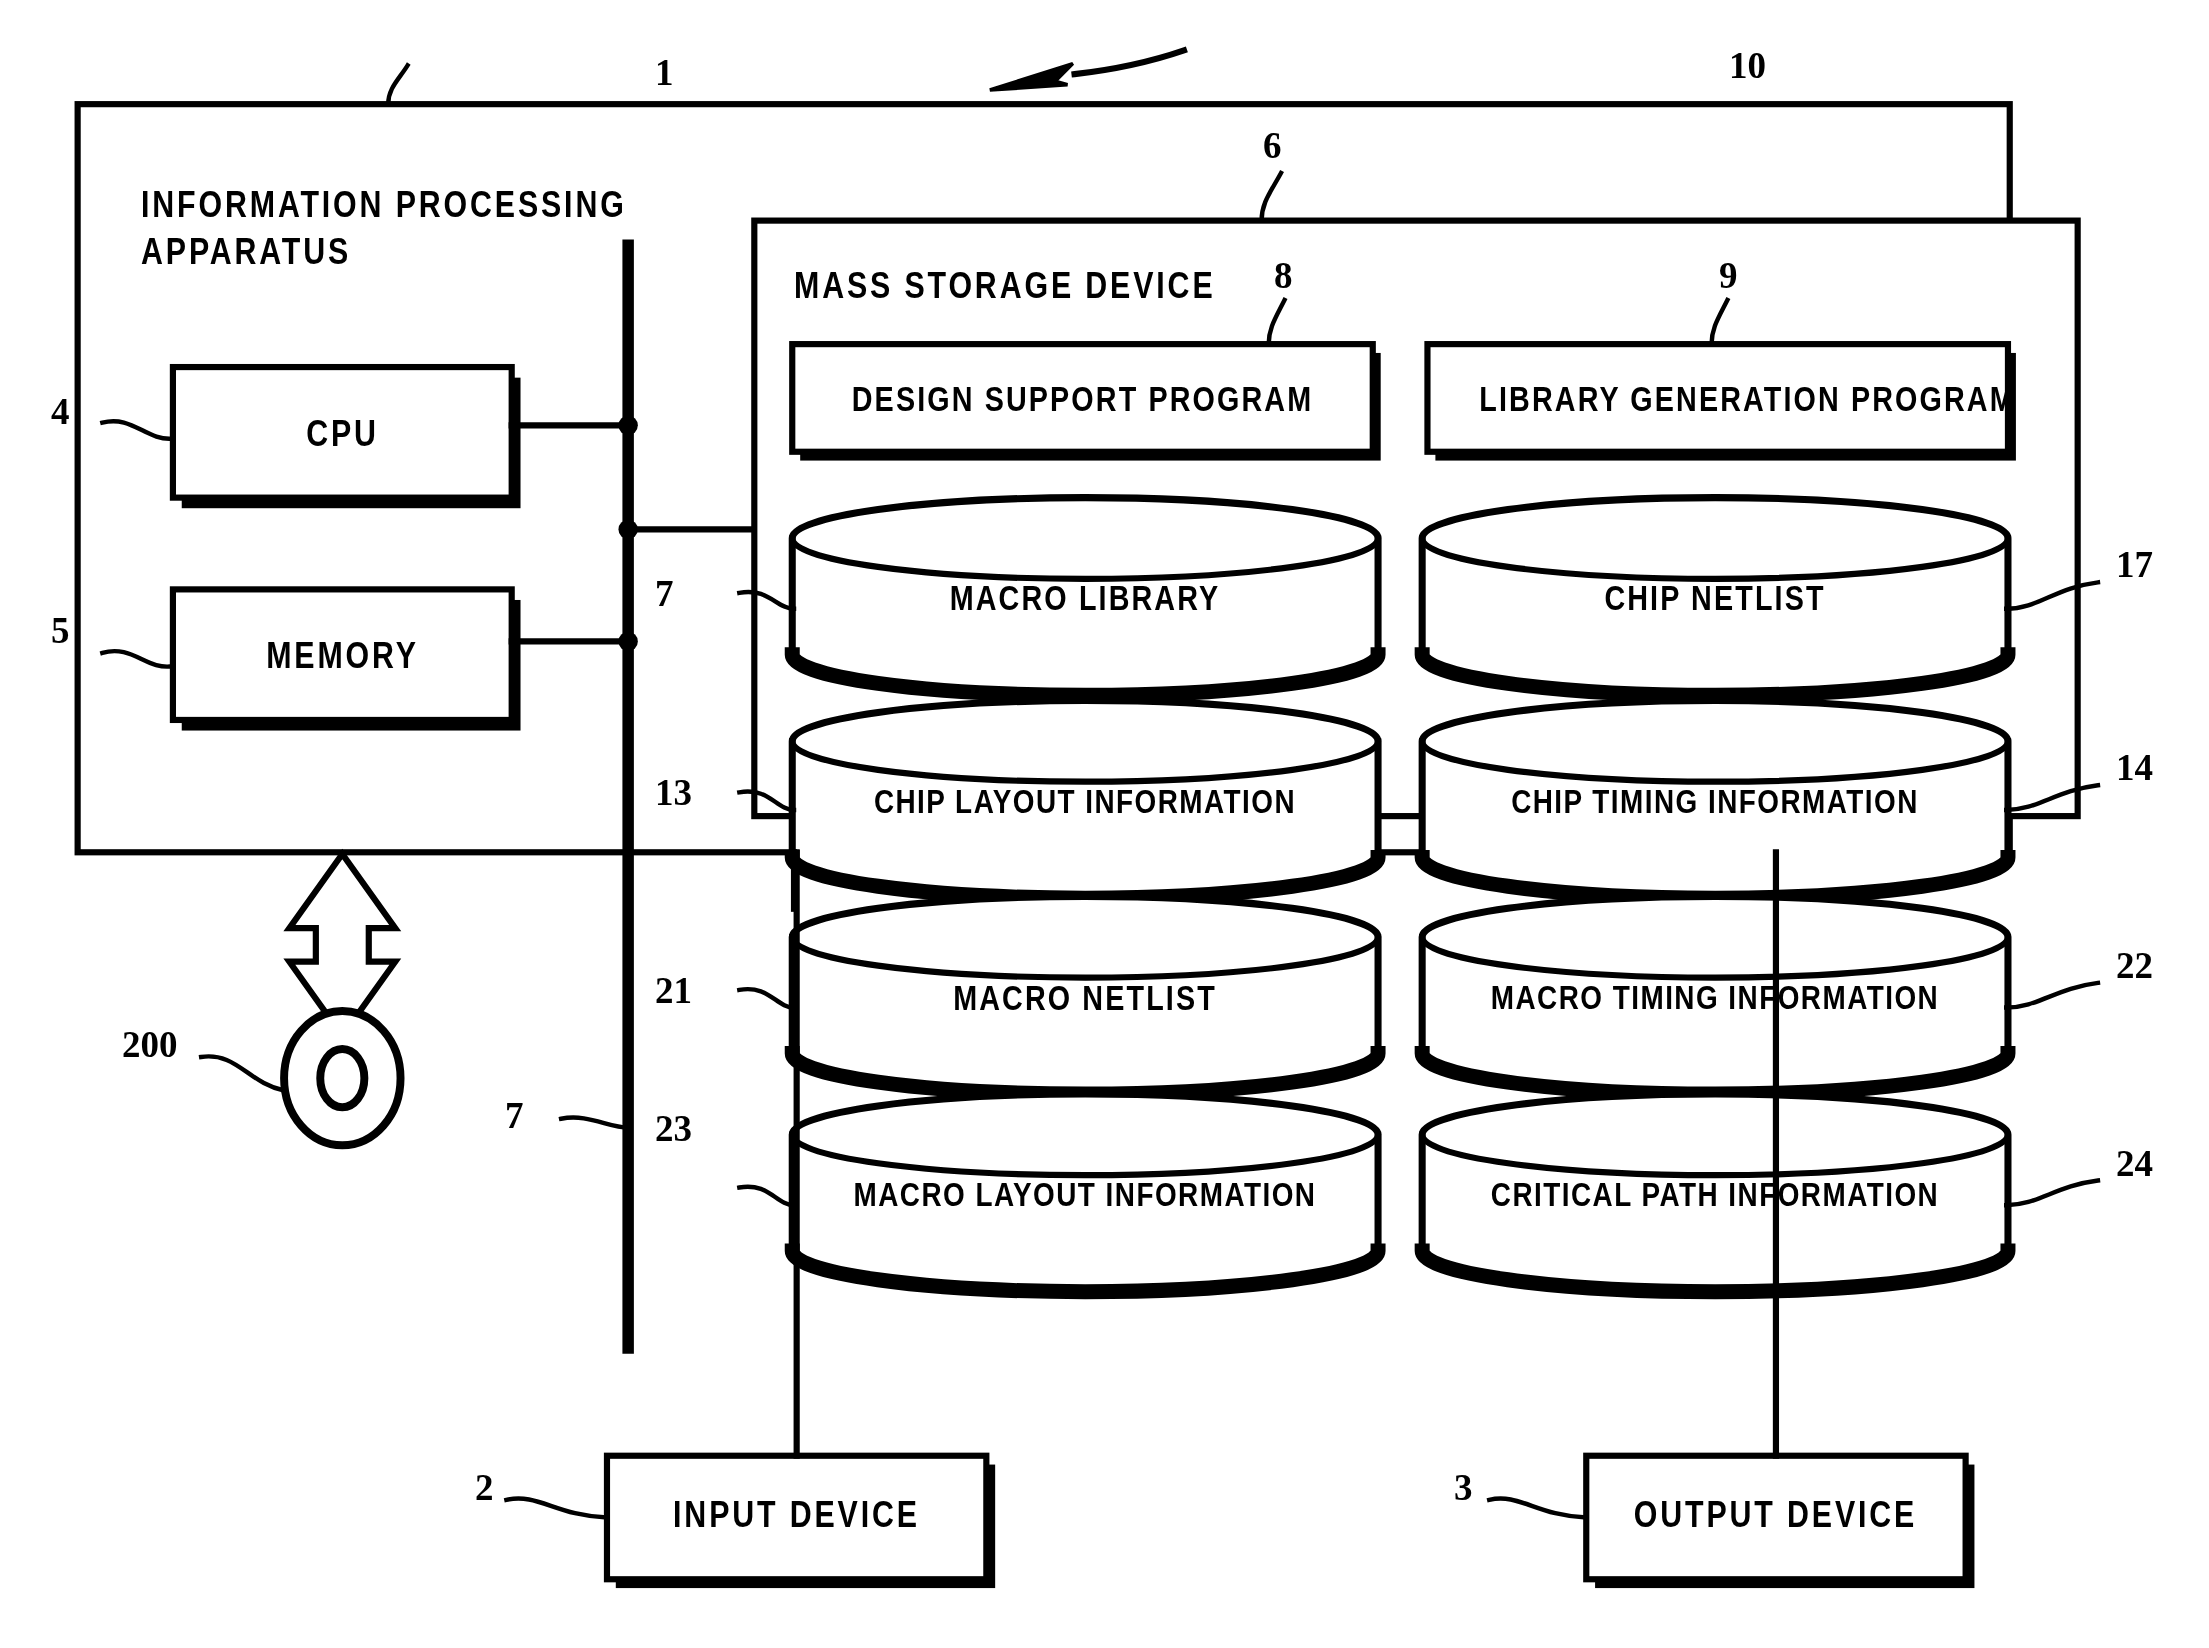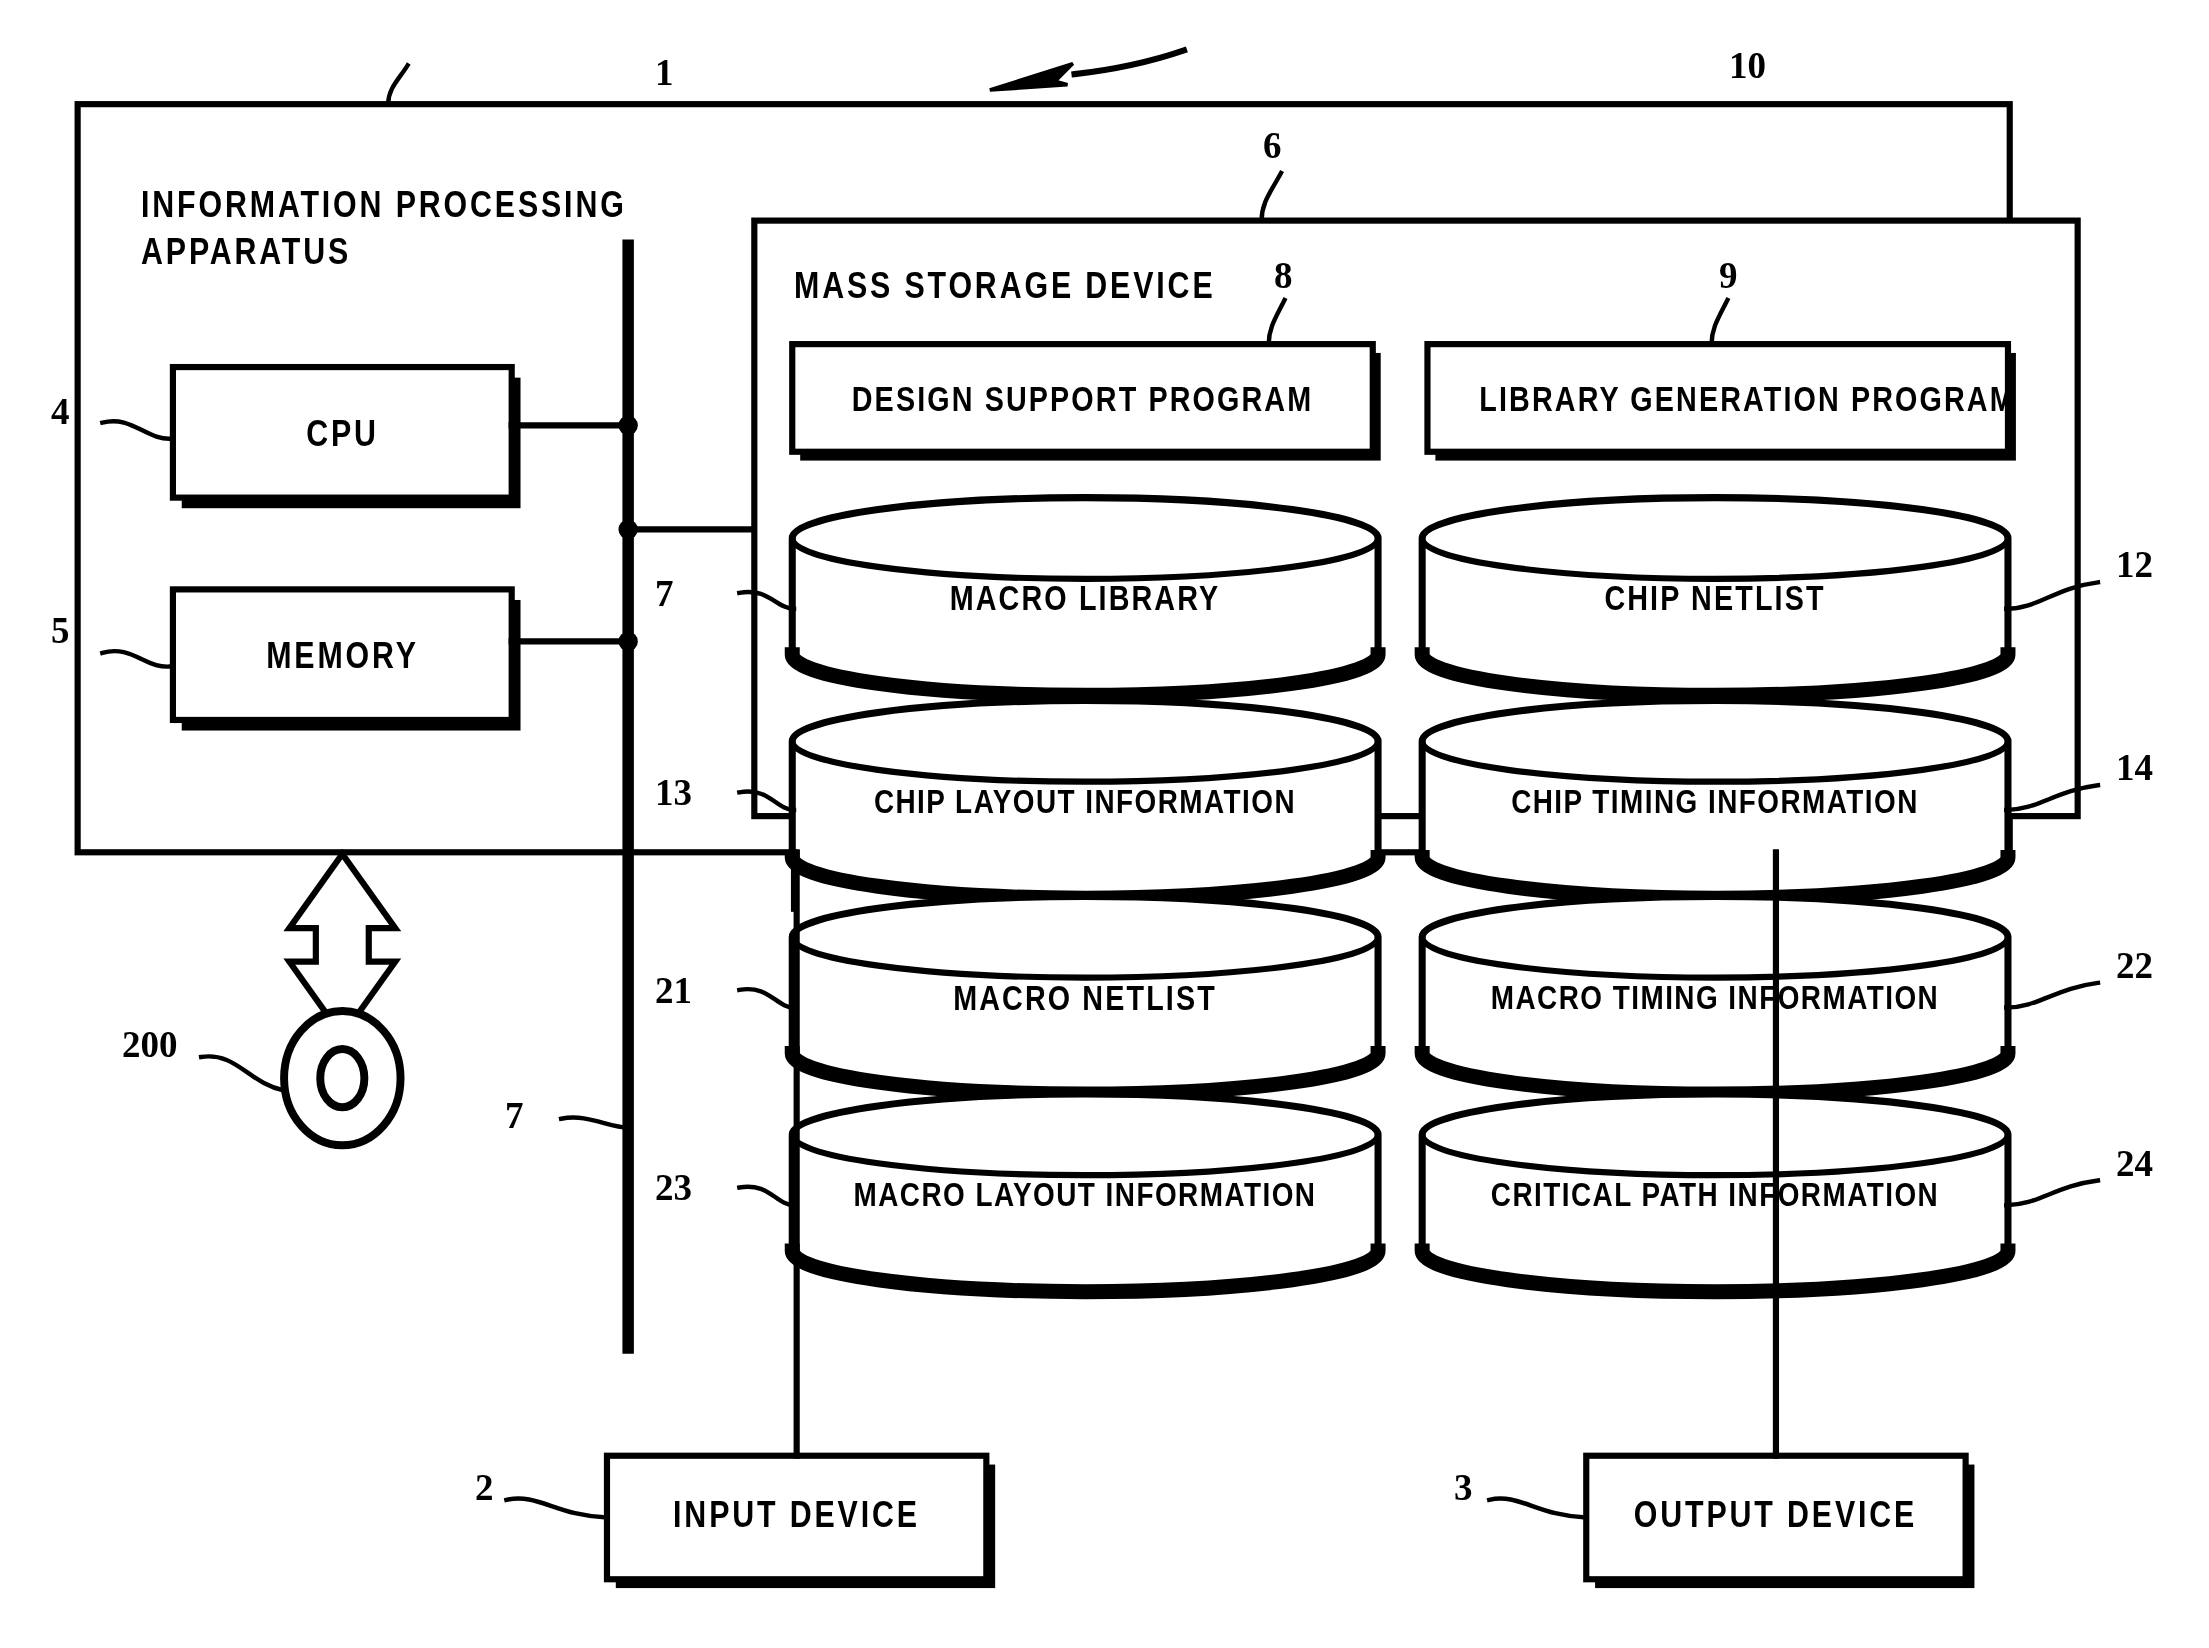--- a/index.html
+++ b/index.html
@@ -177,23 +177,23 @@
   <div class="lbl ref" style="left:51px;top:609px;">5</div>
   <div class="lbl ref" style="left:475px;top:1466px;">2</div>
   <div class="lbl ref" style="left:1454px;top:1466px;">3</div>
   <div class="lbl ref" style="left:122px;top:1023px;">200</div>
   <div class="lbl ref" style="left:1274px;top:254px;">8</div>
   <div class="lbl ref" style="left:1719px;top:254px;">9</div>
 
   <div class="lbl ref" style="left:655px;top:572px;">7</div>
   <div class="lbl ref" style="left:655px;top:771px;text-align:center;">13</div>
   <div class="lbl ref" style="left:655px;top:969px;">21</div>
-  <div class="lbl ref" style="left:655px;top:1166px;text-align:right;">23</div>
-
-  <div class="lbl ref" style="left:2116px;top:543px;">12</div>
+  <div class="lbl ref" style="left:655px;top:1107px;text-align:right;">23</div>
+
+  <div class="lbl ref" style="left:2116px;top:543px;">17</div>
   <div class="lbl ref" style="left:2116px;top:746px;">14</div>
   <div class="lbl ref" style="left:2116px;top:944px;font-family:Liberation Serif, serif;">22</div>
   <div class="lbl ref" style="left:2116px;top:1142px;">24</div>
 
   <div class="lbl cap cap-lg" style="left:173px;top:413px;width:339px;text-align:center;">CPU</div>
   <div class="lbl cap cap-lg" style="left:173px;top:635px;width:339px;text-align:center;">MEMORY</div>
   <div class="lbl cap cap-lg" style="left:607px;top:1494px;width:379px;text-align:center;">INPUT DEVICE</div>
   <div class="lbl cap cap-lg" style="left:1586px;top:1494px;width:379px;text-align:center;">OUTPUT DEVICE</div>
 
   <div class="lbl cap cap-lg" style="left:794px;top:265px;transform-origin:left center;">MASS STORAGE DEVICE</div>

